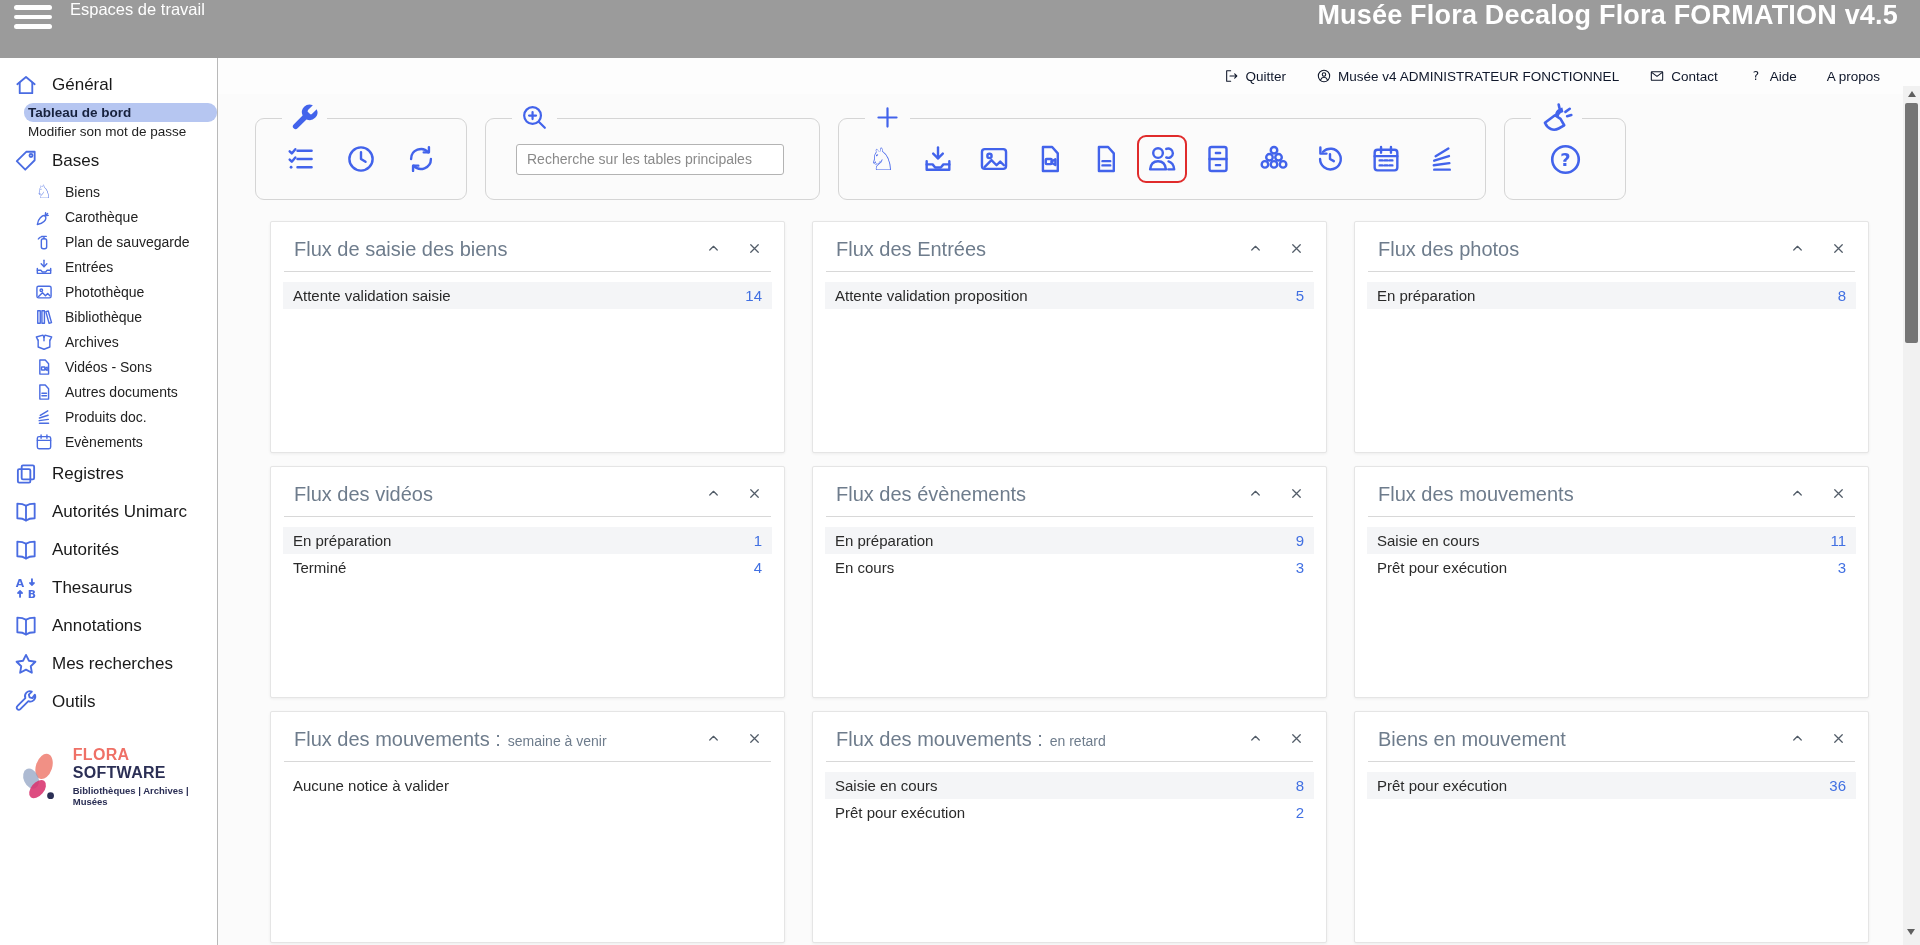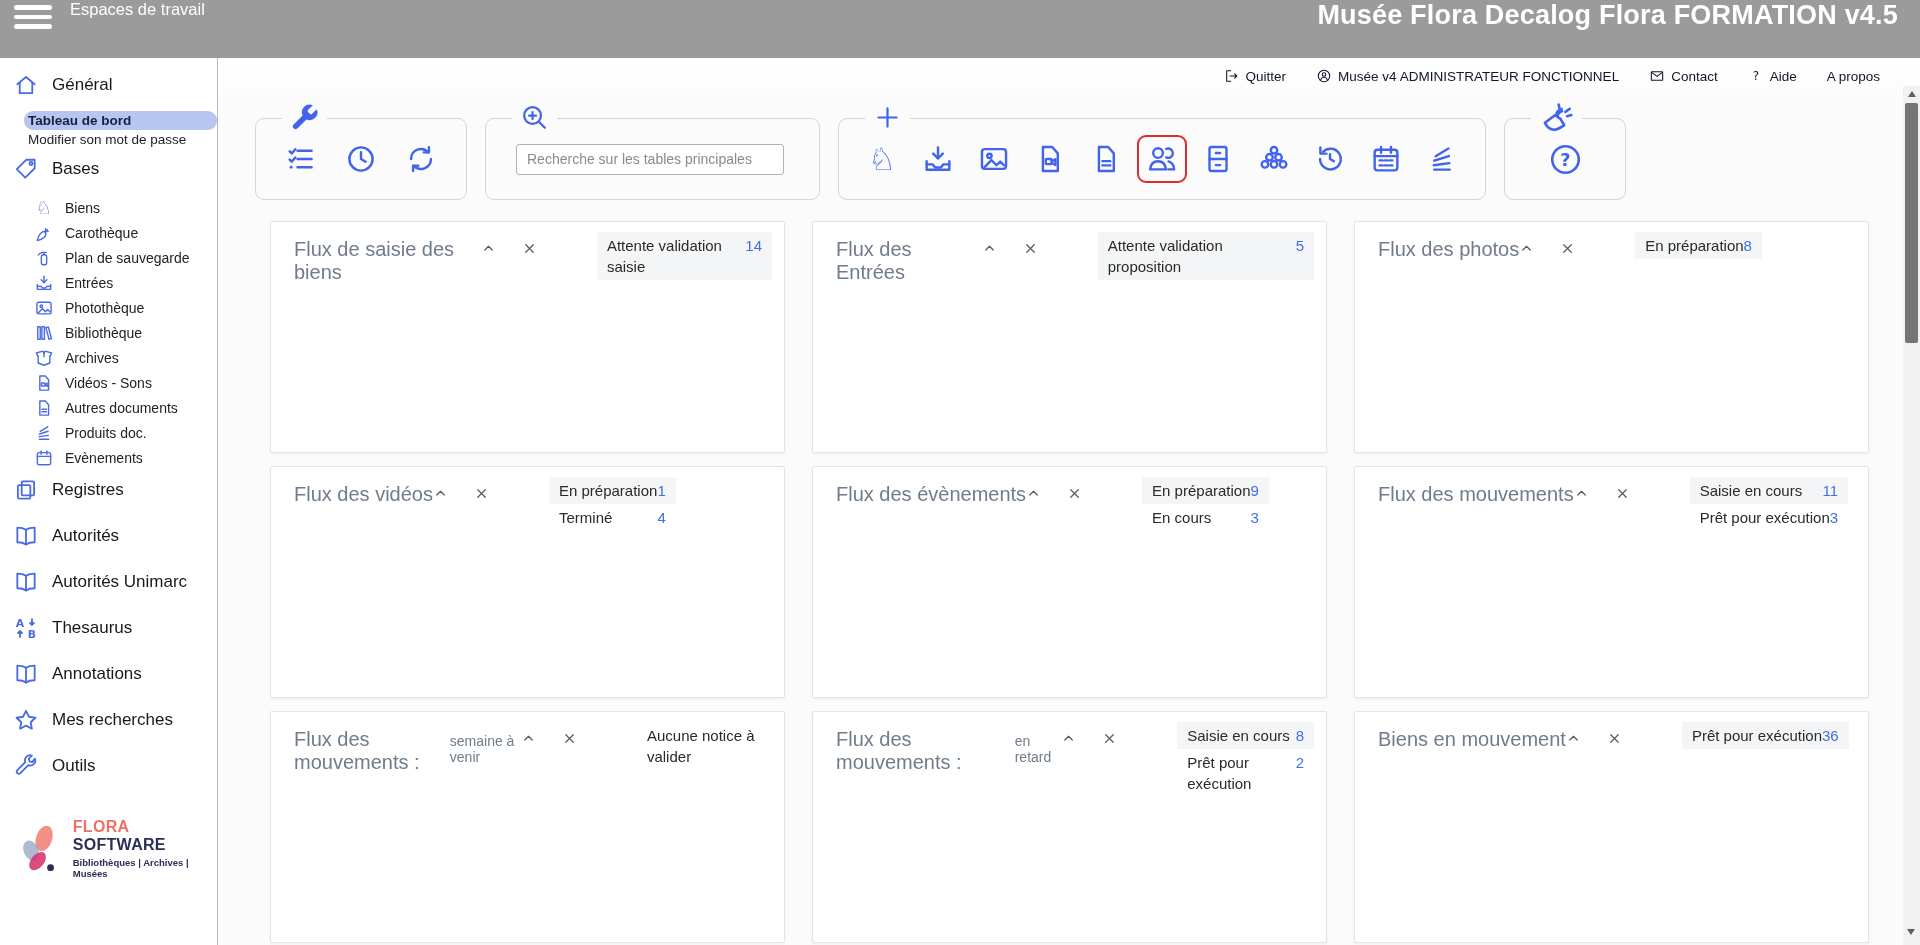--- a/index.html
+++ b/index.html
@@ -16,21 +16,21 @@
   .topbar{height:58px;background:var(--topbar);display:flex;align-items:flex-start;color:#fff;}
   .hamburger{margin:0 18px 0 14px;cursor:pointer;}
   .hamburger span{display:block;width:38px;height:4.5px;background:#fff;border-radius:2.5px;margin:5px 0;}
   .workspace{font-size:16.5px;cursor:pointer;}
   .apptitle{margin-left:auto;padding-right:22px;font-size:27px;font-weight:bold;letter-spacing:.2px;}
 
   
   .shell{display:flex;height:887px;}
   .sidebar{width:218px;min-width:218px;background:#fff;border-right:1px solid #b9b9b9;position:relative;}
   #sidebar-nav{padding-top:7px;}
-  .sec{display:flex;align-items:center;gap:13px;padding:5px 4px 13px 13px;font-size:17px;color:#191919;cursor:pointer;margin-top:2px;white-space:nowrap;}
+  .sec{display:flex;align-items:center;gap:13px;padding:5px 4px 5px 13px;font-size:17px;color:#191919;cursor:pointer;margin-top:2px;white-space:nowrap;}
   .sec .ic{width:26px;height:26px;color:#4a6ce2;flex:none;}
   .child{display:flex;align-items:center;gap:11px;padding:2.5px 2px 2.5px 34px;font-size:14px;color:#222;cursor:pointer;white-space:nowrap;}
   .child .ic{width:20px;height:20px;color:#4a6ce2;flex:none;}
   .gchild{margin-left:24px;padding:2px 4px;font-size:13.5px;color:#222;cursor:pointer;white-space:nowrap;}
   .gchild.selected{background:var(--selbg);font-weight:bold;color:#17213d;border-radius:9px;}
   .logo{margin:26px 0 0 14px;display:flex;align-items:center;gap:10px;}
   .logo-txt .brand{font-size:16px;font-weight:bold;letter-spacing:.3px;}
   .logo-txt .b1{color:var(--coral);} .logo-txt .b2{color:var(--navy);}
   .logo-txt .tagline{font-size:9.5px;font-weight:bold;color:var(--navy);margin-top:3px;}
 
@@ -55,21 +55,21 @@
   .g-search input{margin-left:30px;width:268px;height:31px;border:1px solid #b3b3b3;border-radius:3px;
                   font-size:14px;padding:0 10px;color:#8b5cf6;font-family:"Liberation Sans",sans-serif;outline:none;background:#fff;}
   .g-search input::placeholder{color:#8a8a8a;}
   .g-icons2{padding:0 26px;gap:22px;}
   .g-help{width:122px;justify-content:center;}
   .g-help .ic{width:37px;height:37px;}
 
   
   .cards{display:grid;grid-template-columns:repeat(3,515px);grid-auto-rows:232px;gap:13px 27px;margin:21px 0 0 52px;}
   .card{background:#fff;border:1px solid #e5e5e5;border-radius:2px;box-shadow:0 1px 3px rgba(0,0,0,.06);
-        display:flex;flex-direction:row;overflow:hidden;}
+        display:flex;flex-direction:column;overflow:hidden;}
   .card-h{display:flex;align-items:baseline;padding:16px 22px 10px 23px;}
   .card-title{font-size:20px;color:#6e7c8c;}
   .card-sub{font-size:14px;color:#6e7c8c;margin-left:7px;}
   .card-ctrl{margin-left:auto;display:flex;gap:26px;align-items:center;color:#525c68;}
   .card-ctrl .ic{width:15px;height:15px;stroke-width:2;cursor:pointer;}
   .divider{border-bottom:1px solid #d8d8d8;margin:0 13px;}
   .rows{padding:10px 12px;}
   .row{display:flex;justify-content:space-between;padding:3px 10px;font-size:15px;color:#2a2a2a;line-height:21px;cursor:pointer;}
   .row.striped{background:#f4f5f7;}
   .row .val{color:var(--valblue);}
@@ -349,27 +349,27 @@
         <div class="sec">
           <svg class="ic">
             <use href="#i-copies"></use>
           </svg>
           <span>Registres</span>
         </div>
         <div class="sec">
           <svg class="ic">
             <use href="#i-open-book"></use>
           </svg>
+          <span>Autorités Unimarc</span>
+        </div>
+        <div class="sec">
+          <svg class="ic">
+            <use href="#i-open-book"></use>
+          </svg>
           <span>Autorités</span>
-        </div>
-        <div class="sec">
-          <svg class="ic">
-            <use href="#i-open-book"></use>
-          </svg>
-          <span>Autorités Unimarc</span>
         </div>
         <div class="sec">
           <svg class="ic">
             <use href="#i-sort-ab"></use>
           </svg>
           <span>Thesaurus</span>
         </div>
         <div class="sec">
           <svg class="ic">
             <use href="#i-open-book"></use>

